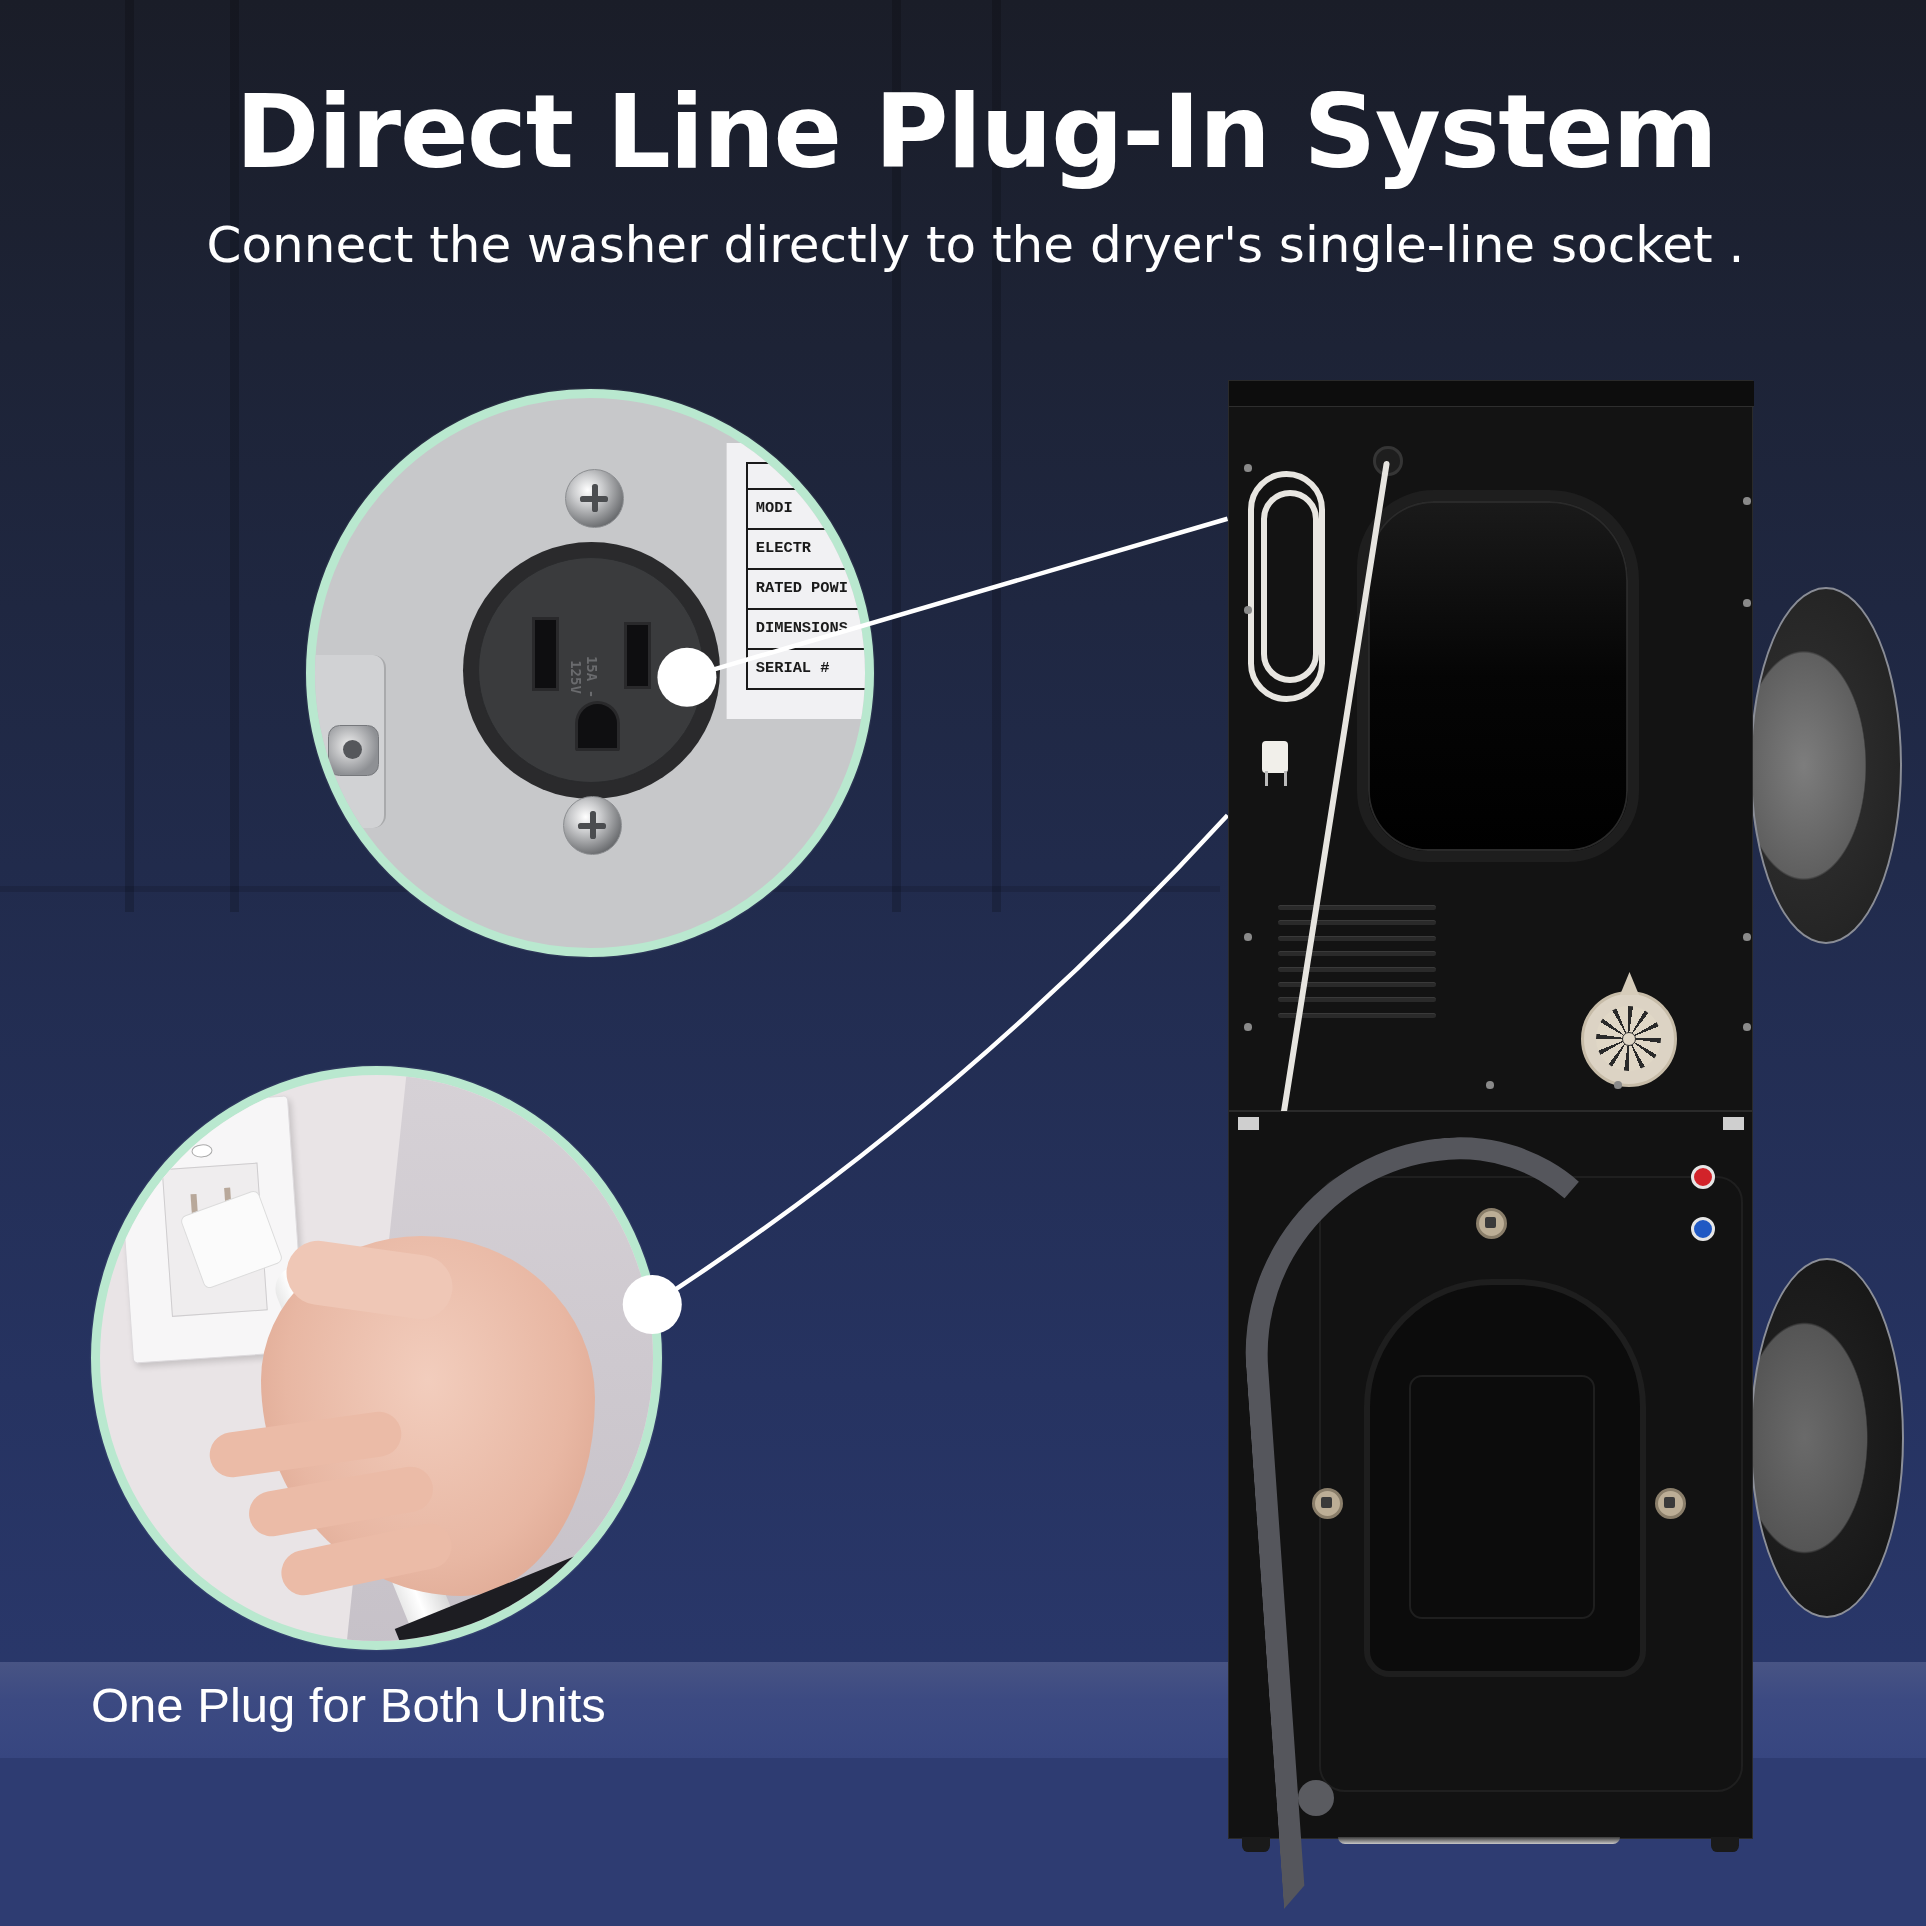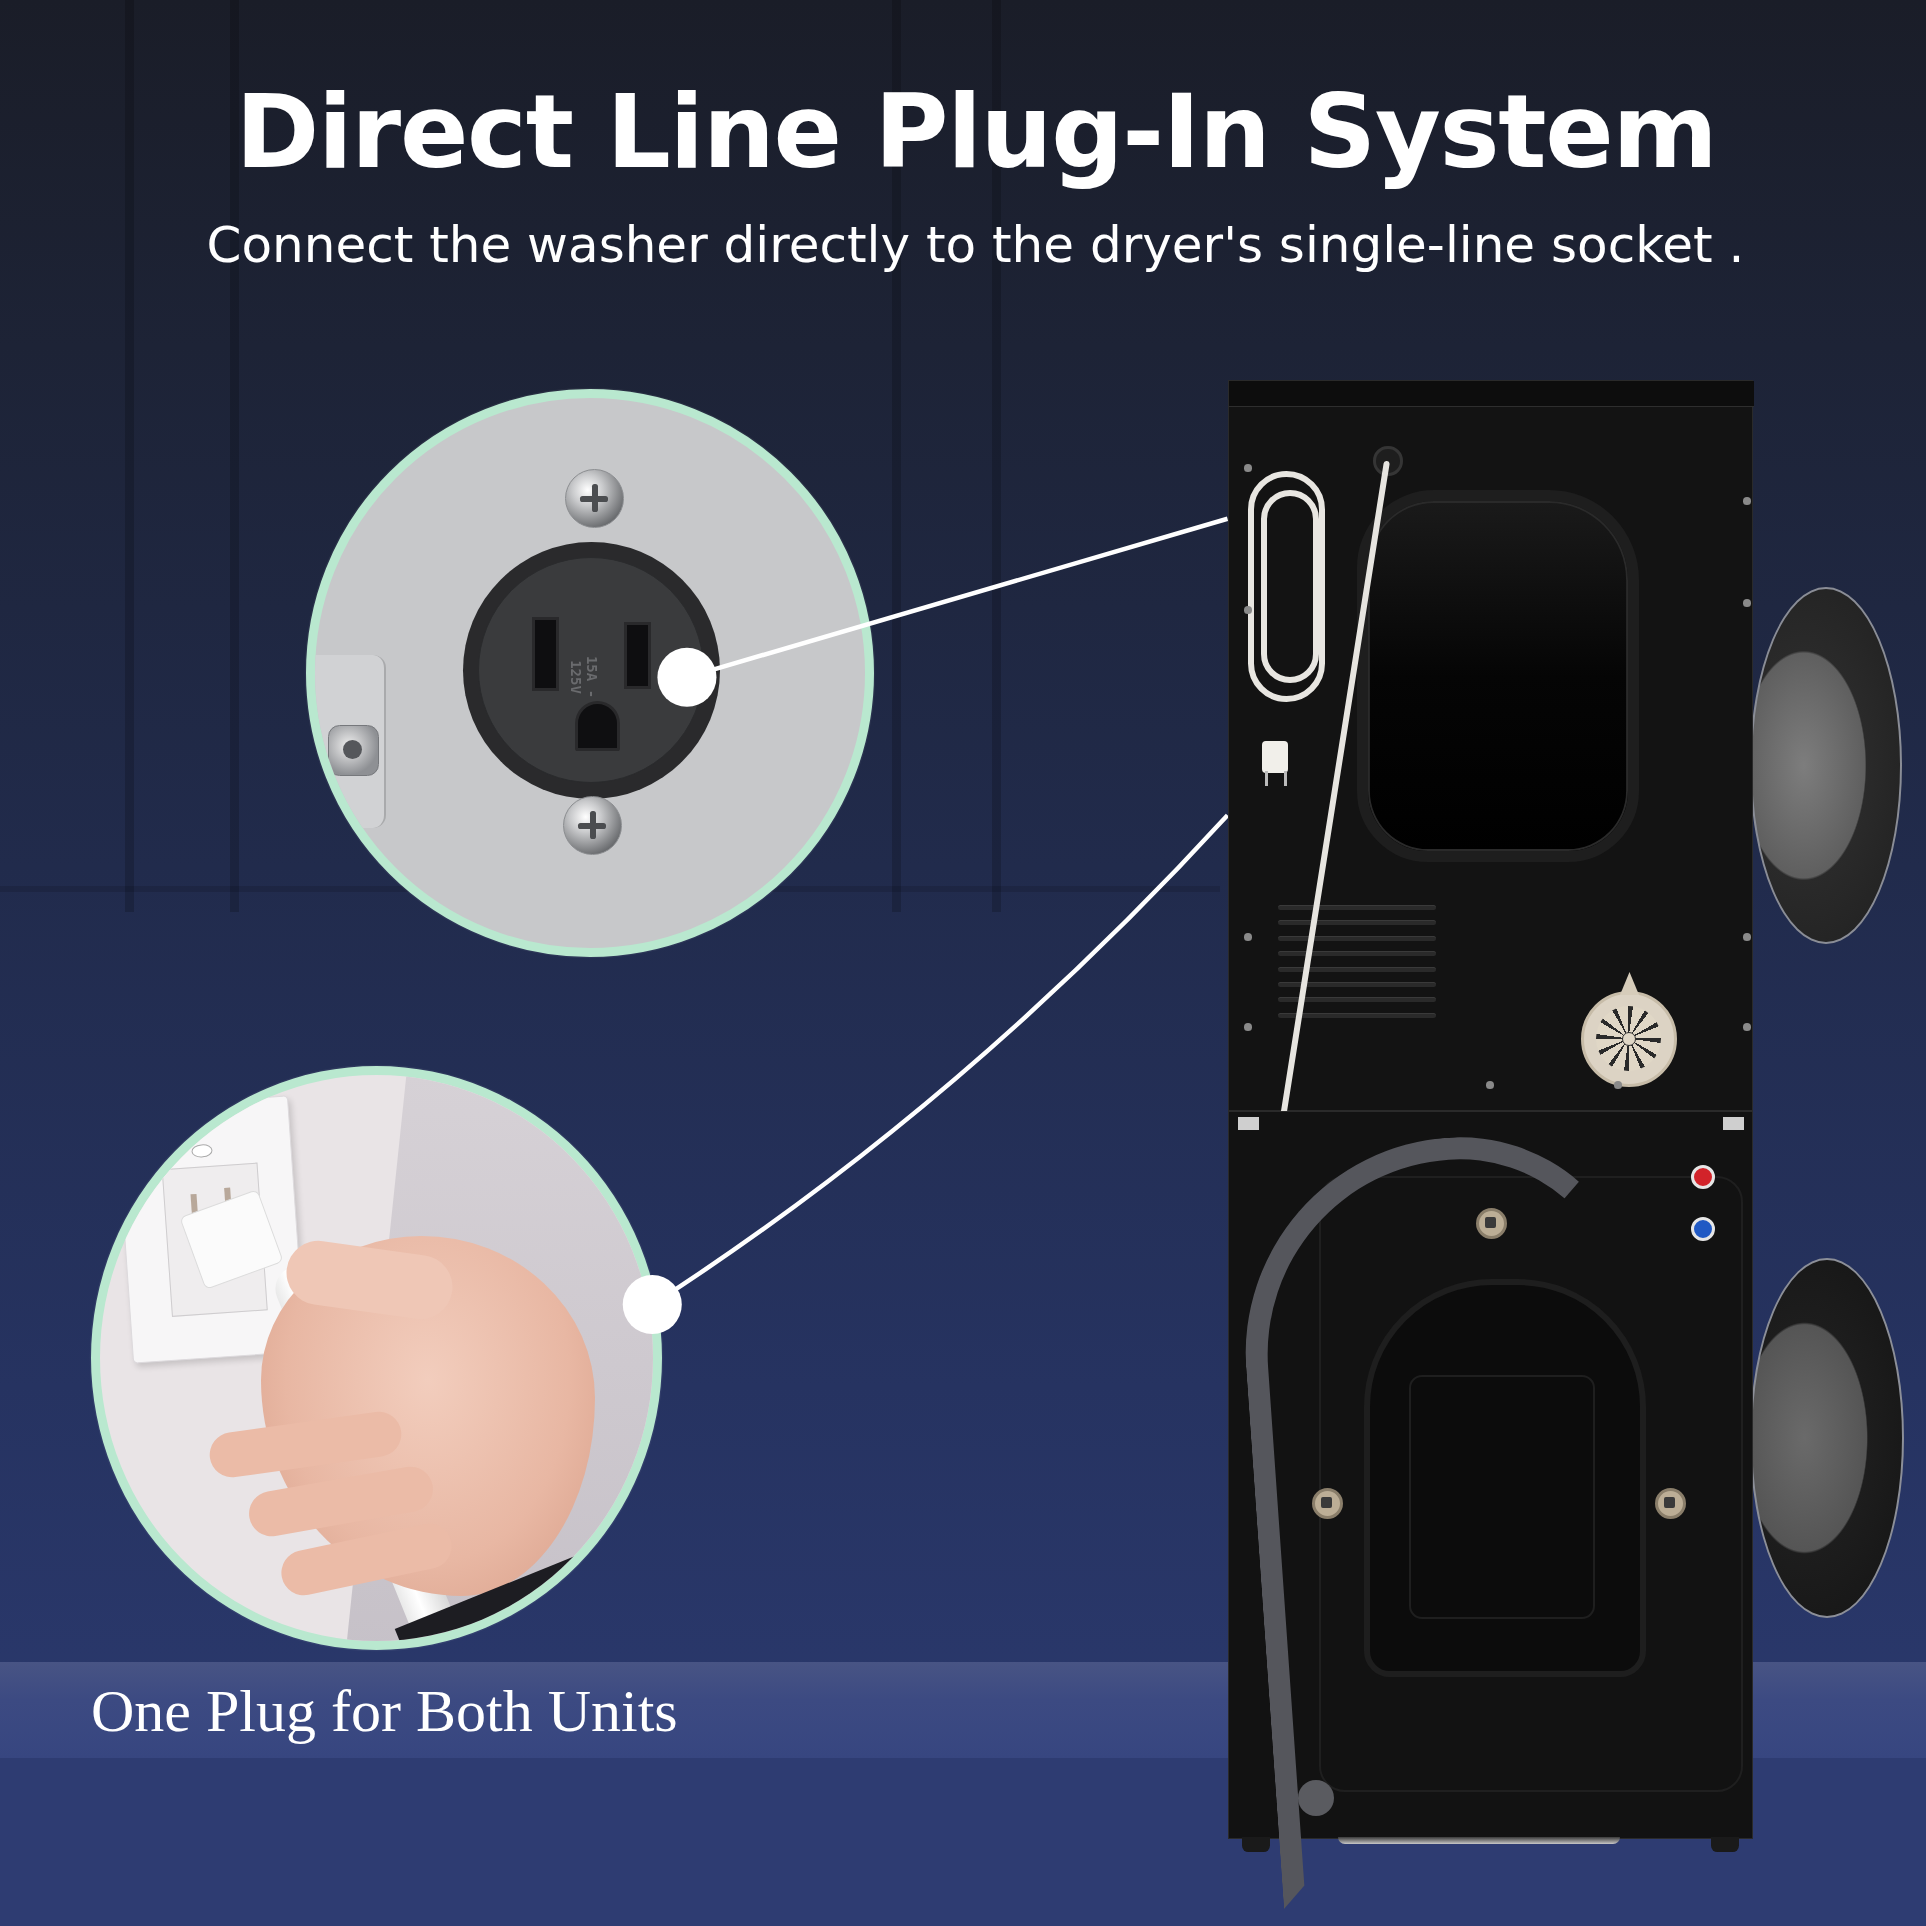--- a/index.html
+++ b/index.html
@@ -22,21 +22,21 @@
       position: absolute; left: 0; top: 82px; width: 1952px; text-align: center;
       color: #ffffff; font-family: "DejaVu Sans", sans-serif; font-weight: bold;
       font-size: 101px; letter-spacing: -1.3px; line-height: 1;
     }
     .subtitle {
       position: absolute; left: 205px; top: 212px; width: 1541px; text-align: center;
       color: #ffffff; font-family: "DejaVu Sans", sans-serif; font-size: 50px; line-height: 67px;
     }
     .caption {
       position: absolute; left: 91px; top: 1681px;
-      color: #ffffff; font-family: Liberation Serif, serif; font-size: 60px; line-height: 1;
+      color: #ffffff; font-family: Liberation Sans, sans-serif; font-size: 49px; line-height: 1;
     }
 
     
     .circle {
       position: absolute; border-radius: 50%; overflow: hidden;
       border: 9px solid #b9e8cf;
       box-shadow: 0 0 0 1.3px rgba(255,255,255,0.05);
     }
     .circle.socket-view { left: 306px; top: 389px; width: 568px; height: 568px; background: #c7c8ca; }
     .circle.plug-view { left: 91px; top: 1066px; width: 571px; height: 584px; background: #e9e4e6; }
@@ -144,20 +144,30 @@
       <div class="slot left"></div>
       <div class="slot right"></div>
       <div class="ground"></div>
       <div class="rating">15A - 125V</div>
     </div>
   </div>
   <div class="screw bottom">
       <div class="screw-cross"></div>
       <div class="screw-cross v"></div>
     </div>
+  <div class="label-card">
+    <div class="label-table">
+      <div class="label-row first"></div>
+      <div class="label-row">MODI</div>
+      <div class="label-row">ELECTR</div>
+      <div class="label-row">RATED POWI</div>
+      <div class="label-row">DIMENSIONS</div>
+      <div class="label-row">SERIAL #</div>
+    </div>
+  </div>
 </div>
 
 <div class="circle plug-view">
   <div class="wall-shadow"></div>
   <div class="wallplate">
     <div class="plate-screw"></div>
     <div class="outlet-face">
       <div class="prong" style="left:26px;top:26px;"></div>
       <div class="prong" style="left:60px;top:22px;"></div>
     </div>

